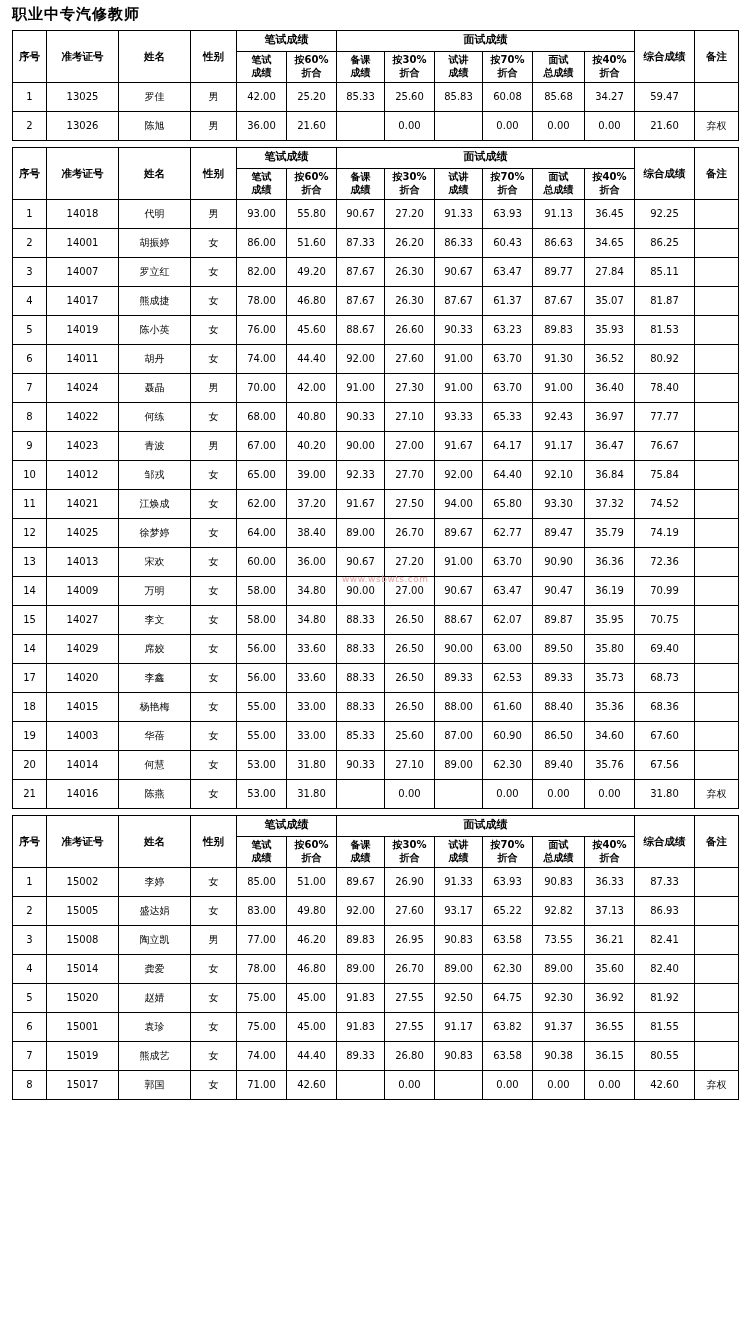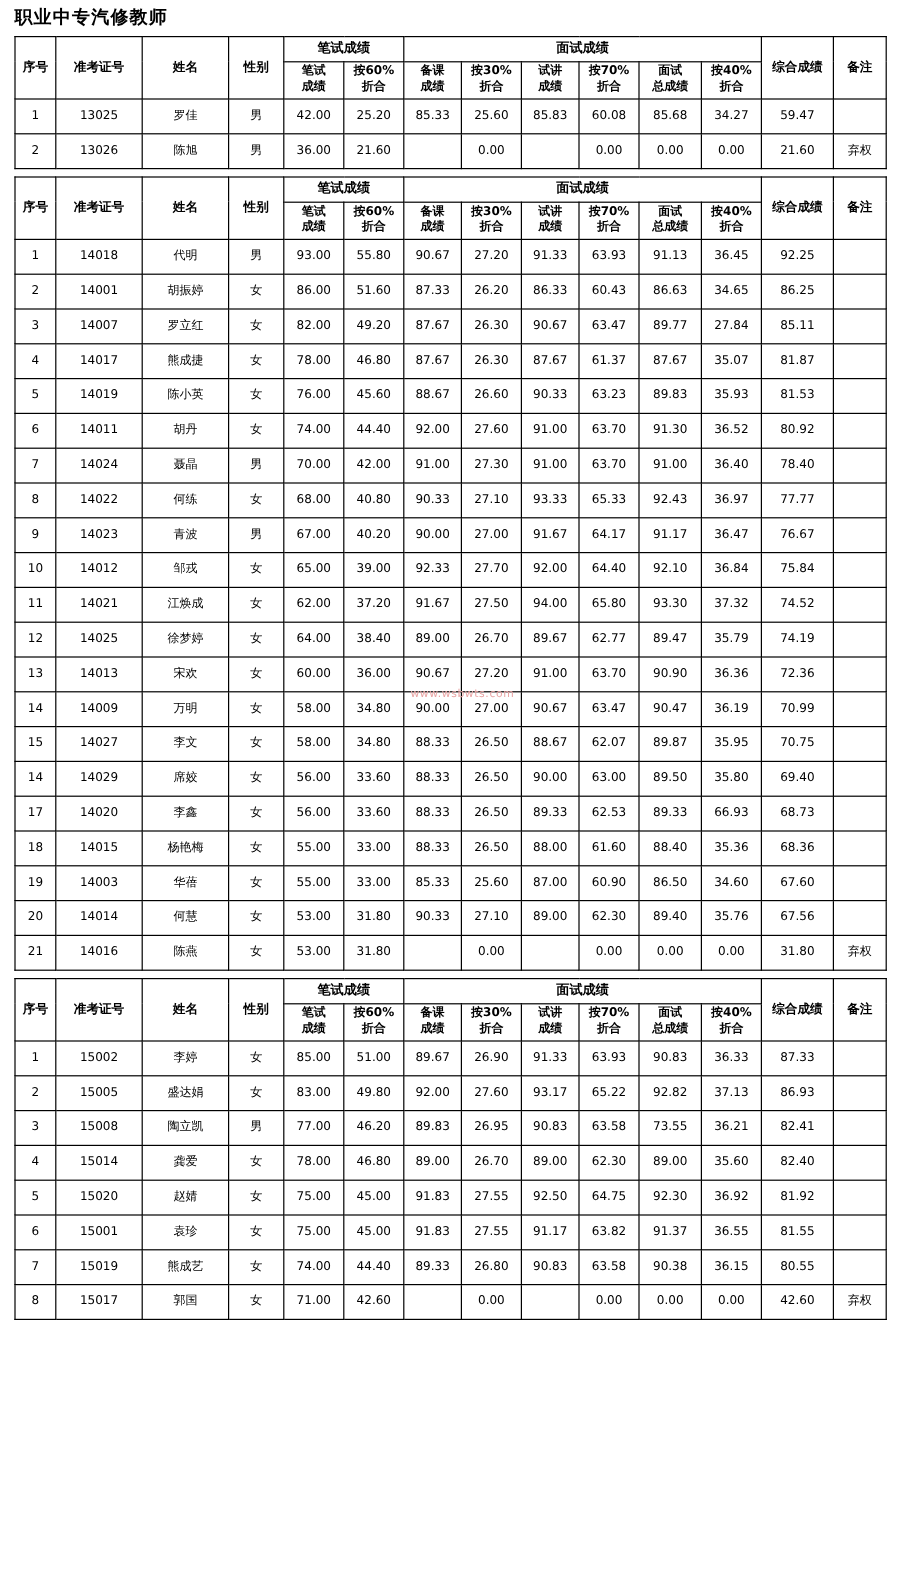--- a/index.html
+++ b/index.html
@@ -521,21 +521,21 @@
                 <td class="code">14020</td>
                 <td class="name">李鑫</td>
                 <td class="idx">女</td>
                 <td class="num">56.00</td>
                 <td class="num">33.60</td>
                 <td class="num">88.33</td>
                 <td class="num">26.50</td>
                 <td class="num">89.33</td>
                 <td class="num">62.53</td>
                 <td class="num">89.33</td>
-                <td class="num">66.93</td>
+                <td class="num">35.73</td>
                 <td class="num">68.73</td>
                 <td class="num"></td>
               </tr>
               <tr>
                 <td class="idx">18</td>
                 <td class="code">14015</td>
                 <td class="name">杨艳梅</td>
                 <td class="idx">女</td>
                 <td class="num">55.00</td>
                 <td class="num">33.00</td>

